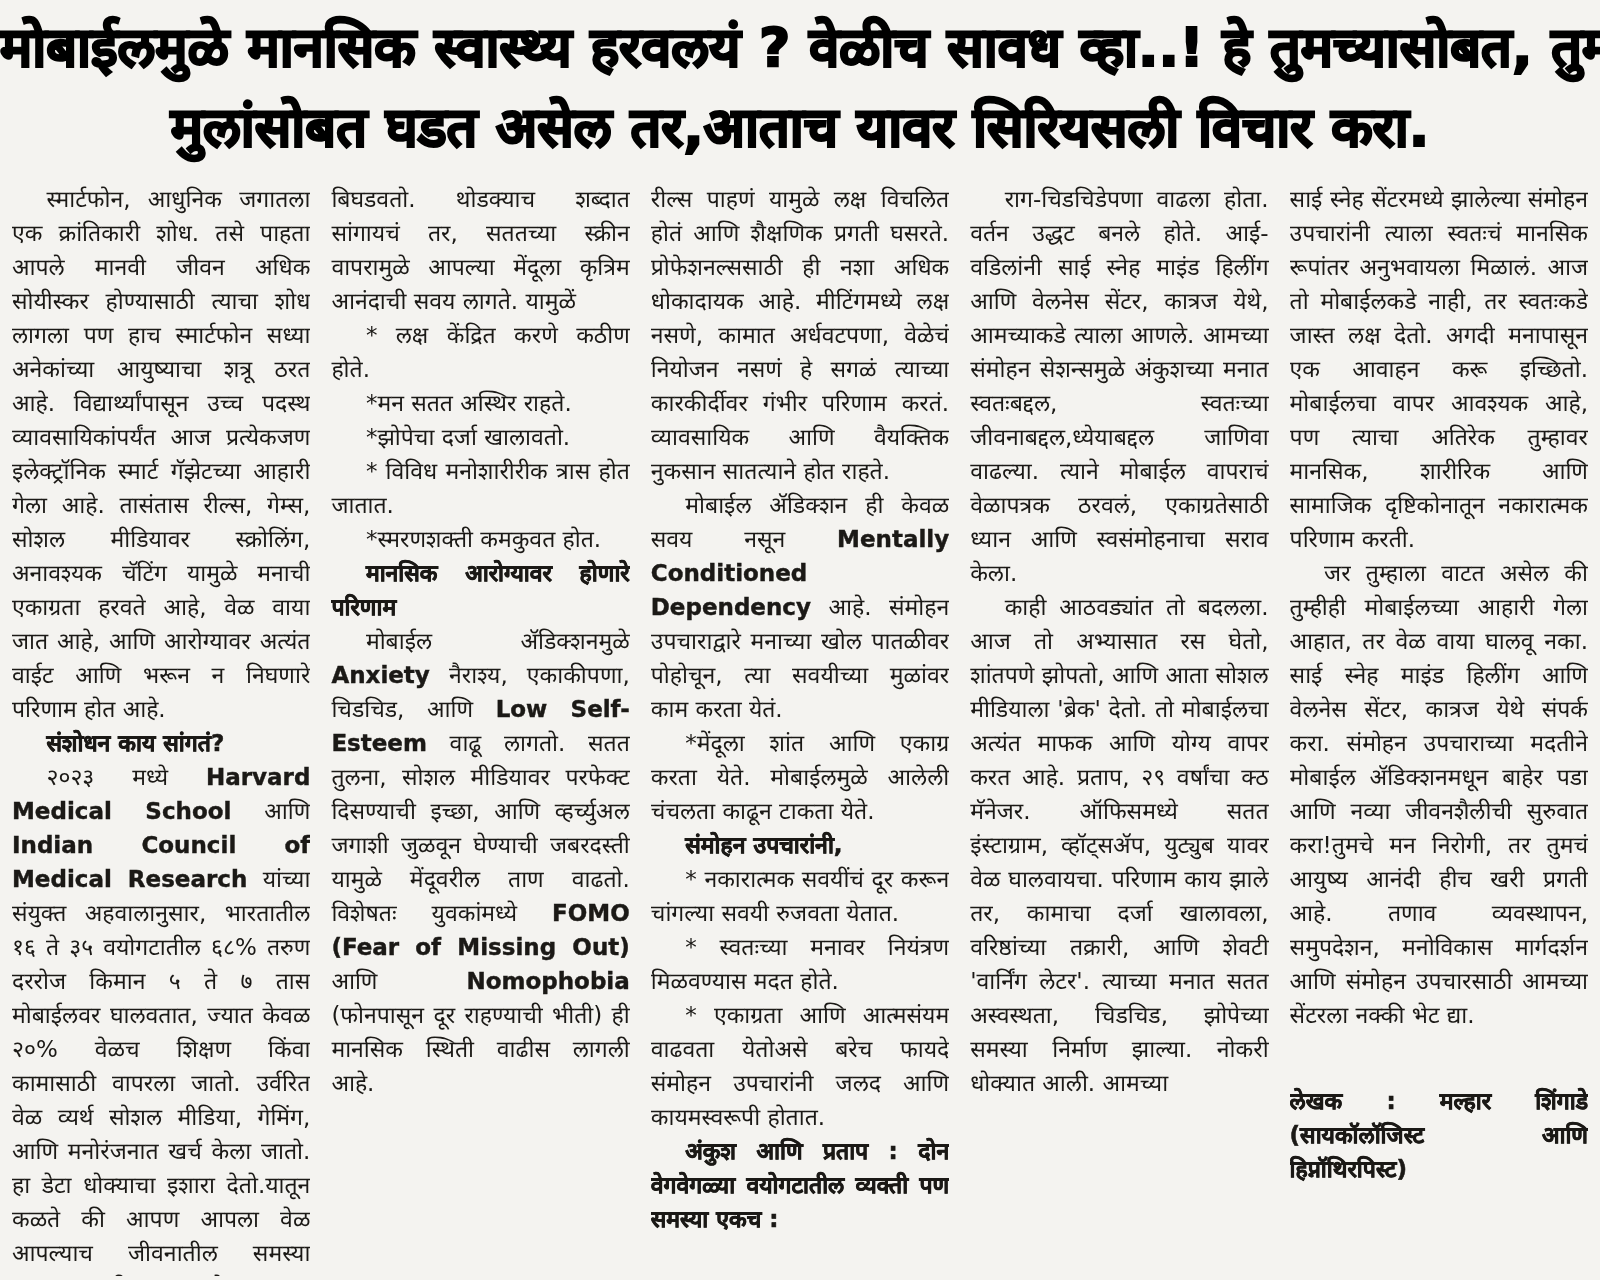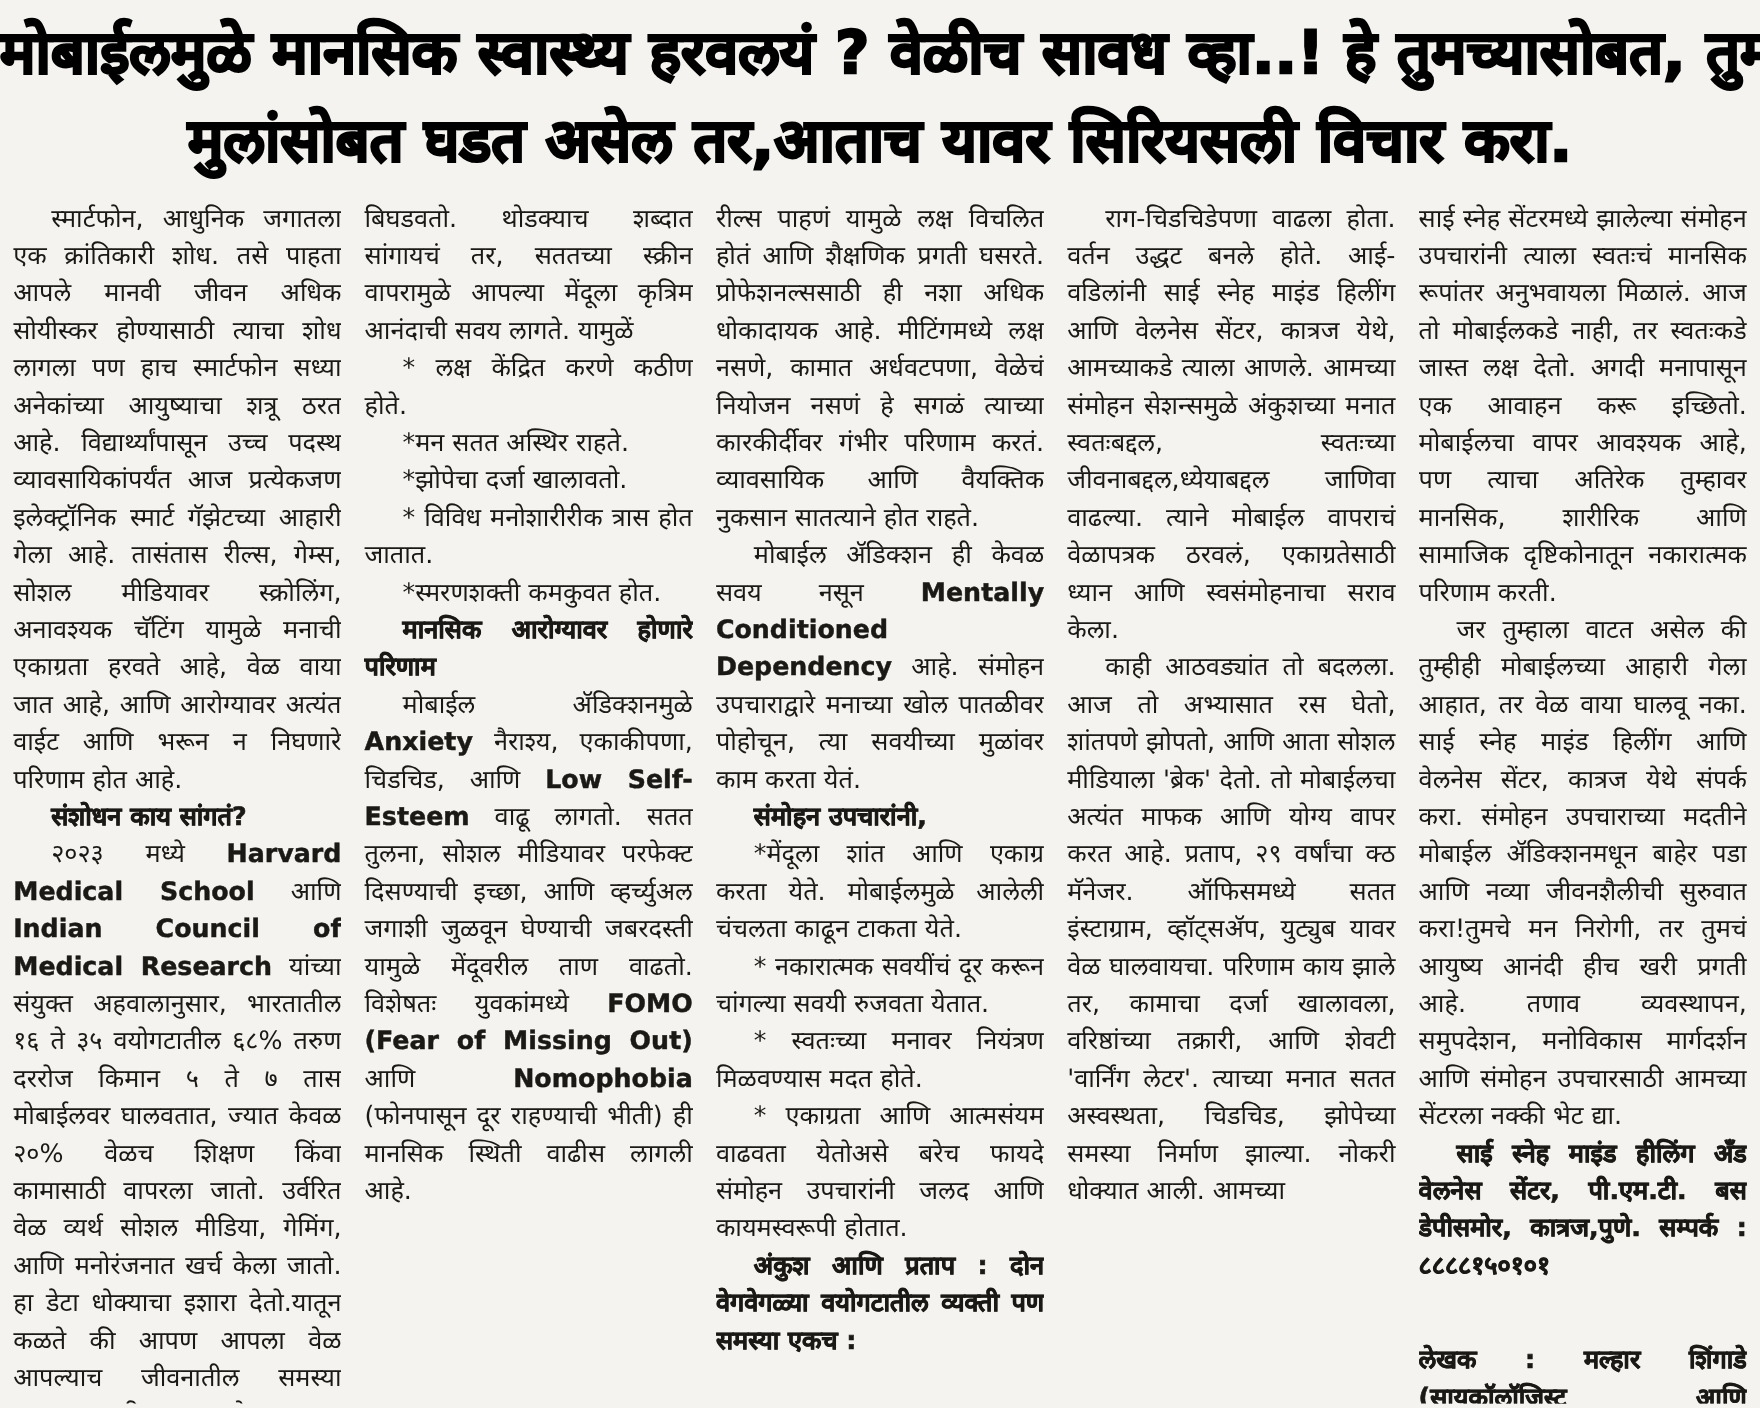--- a/index.html
+++ b/index.html
@@ -34,20 +34,21 @@
     -webkit-text-stroke: 2.1px #000;
     white-space: nowrap;
   }
   .columns {
     display: flex;
     gap: 21px;
     padding: 14px 12px 0 12px;
     height: 1094px;
     overflow: hidden;
     box-sizing: content-box;
+    justify-content: flex-end;
   }
   .column {
     flex: 1 1 0;
     min-width: 0;
     font-size: 23px;
     line-height: 34px;
     text-align: justify;
     text-justify: inter-word;
     overflow: hidden;
   }
@@ -86,31 +87,30 @@
         <div class="block para">*मन सतत अस्थिर राहते.</div>
         <div class="block para">*झोपेचा दर्जा खालावतो.</div>
         <div class="block para">* विविध मनोशारीरीक त्रास होत जातात.</div>
         <div class="block para">*स्मरणशक्ती कमकुवत होत.</div>
         <div class="block head">मानसिक आरोग्यावर होणारे परिणाम</div>
         <div class="block para">मोबाईल ॲडिक्शनमुळे <b>Anxiety</b> नैराश्य, एकाकीपणा, चिडचिड, आणि <b>Low Self-Esteem</b> वाढू लागतो. सतत तुलना, सोशल मीडियावर परफेक्ट दिसण्याची इच्छा, आणि व्हर्च्युअल जगाशी जुळवून घेण्याची जबरदस्ती यामुळे मेंदूवरील ताण वाढतो. विशेषतः युवकांमध्ये <b>FOMO (Fear of Missing Out)</b> आणि <b>Nomophobia</b> (फोनपासून दूर राहण्याची भीती) ही मानसिक स्थिती वाढीस लागली आहे.</div>
       </div>
     <div class="column">
         <div class="block cont">रील्स पाहणं यामुळे लक्ष विचलित होतं आणि शैक्षणिक प्रगती घसरते. प्रोफेशनल्ससाठी ही नशा अधिक धोकादायक आहे. मीटिंगमध्ये लक्ष नसणे, कामात अर्धवटपणा, वेळेचं नियोजन नसणं हे सगळं त्याच्या कारकीर्दीवर गंभीर परिणाम करतं. व्यावसायिक आणि वैयक्तिक नुकसान सातत्याने होत राहते.</div>
         <div class="block para">मोबाईल ॲडिक्शन ही केवळ सवय नसून <b>Mentally Conditioned Dependency</b> आहे. संमोहन उपचाराद्वारे मनाच्या खोल पातळीवर पोहोचून, त्या सवयीच्या मुळांवर काम करता येतं.</div>
+        <div class="block para">*मेंदूला शांत आणि एकाग्र करता येते. मोबाईलमुळे आलेली चंचलता काढून टाकता येते.</div>
         <div class="block head">संमोहन उपचारांनी,</div>
-        <div class="block para">*मेंदूला शांत आणि एकाग्र करता येते. मोबाईलमुळे आलेली चंचलता काढून टाकता येते.</div>
         <div class="block para">* नकारात्मक सवयींचं दूर करून चांगल्या सवयी रुजवता येतात.</div>
         <div class="block para">* स्वतःच्या मनावर नियंत्रण मिळवण्यास मदत होते.</div>
         <div class="block para">* एकाग्रता आणि आत्मसंयम वाढवता येतोअसे बरेच फायदे संमोहन उपचारांनी जलद आणि कायमस्वरूपी होतात.</div>
         <div class="block head">अंकुश आणि प्रताप : दोन वेगवेगळ्या वयोगटातील व्यक्ती पण समस्या एकच :</div>
       </div>
     <div class="column">
         <div class="block para">राग-चिडचिडेपणा वाढला होता. वर्तन उद्धट बनले होते. आई-वडिलांनी साई स्नेह माइंड हिलींग आणि वेलनेस सेंटर, कात्रज येथे, आमच्याकडे त्याला आणले. आमच्या संमोहन सेशन्समुळे अंकुशच्या मनात स्वतःबद्दल, स्वतःच्या जीवनाबद्दल,ध्येयाबद्दल जाणिवा वाढल्या. त्याने मोबाईल वापराचं वेळापत्रक ठरवलं, एकाग्रतेसाठी ध्यान आणि स्वसंमोहनाचा सराव केला.</div>
         <div class="block para">काही आठवड्यांत तो बदलला. आज तो अभ्यासात रस घेतो, शांतपणे झोपतो, आणि आता सोशल मीडियाला 'ब्रेक' देतो. तो मोबाईलचा अत्यंत माफक आणि योग्य वापर करत आहे. प्रताप, २९ वर्षांचा क्ठ मॅनेजर. ऑफिसमध्ये सतत इंस्टाग्राम, व्हॉट्सॲप, युट्युब यावर वेळ घालवायचा. परिणाम काय झाले तर, कामाचा दर्जा खालावला, वरिष्ठांच्या तक्रारी, आणि शेवटी 'वार्निंग लेटर'. त्याच्या मनात सतत अस्वस्थता, चिडचिड, झोपेच्या समस्या निर्माण झाल्या. नोकरी धोक्यात आली. आमच्या</div>
       </div>
     <div class="column">
         <div class="block cont">साई स्नेह सेंटरमध्ये झालेल्या संमोहन उपचारांनी त्याला स्वतःचं मानसिक रूपांतर अनुभवायला मिळालं. आज तो मोबाईलकडे नाही, तर स्वतःकडे जास्त लक्ष देतो. अगदी मनापासून एक आवाहन करू इच्छितो. मोबाईलचा वापर आवश्यक आहे, पण त्याचा अतिरेक तुम्हावर मानसिक, शारीरिक आणि सामाजिक दृष्टिकोनातून नकारात्मक परिणाम करती.</div>
         <div class="block para">जर तुम्हाला वाटत असेल की तुम्हीही मोबाईलच्या आहारी गेला आहात, तर वेळ वाया घालवू नका. साई स्नेह माइंड हिलींग आणि वेलनेस सेंटर, कात्रज येथे संपर्क करा. संमोहन उपचाराच्या मदतीने मोबाईल ॲडिक्शनमधून बाहेर पडा आणि नव्या जीवनशैलीची सुरुवात करा!तुमचे मन निरोगी, तर तुमचं आयुष्य आनंदी हीच खरी प्रगती आहे. तणाव व्यवस्थापन, समुपदेशन, मनोविकास मार्गदर्शन आणि संमोहन उपचारसाठी आमच्या सेंटरला नक्की भेट द्या.</div>
-        <div class="block head">साई स्नेह माइंड हीलिंग अँड वेलनेस सेंटर, पी.एम.टी. बस डेपीसमोर, कात्रज,पुणे. सम्पर्क : ८८८८१५०१०१</div>
         <div class="block head gap noindent">लेखक : मल्हार शिंगाडे (सायकॉलॉजिस्ट आणि हिप्नॉथिरपिस्ट)</div>
       </div>
   </div>
 </div>
 
 </body></html>

